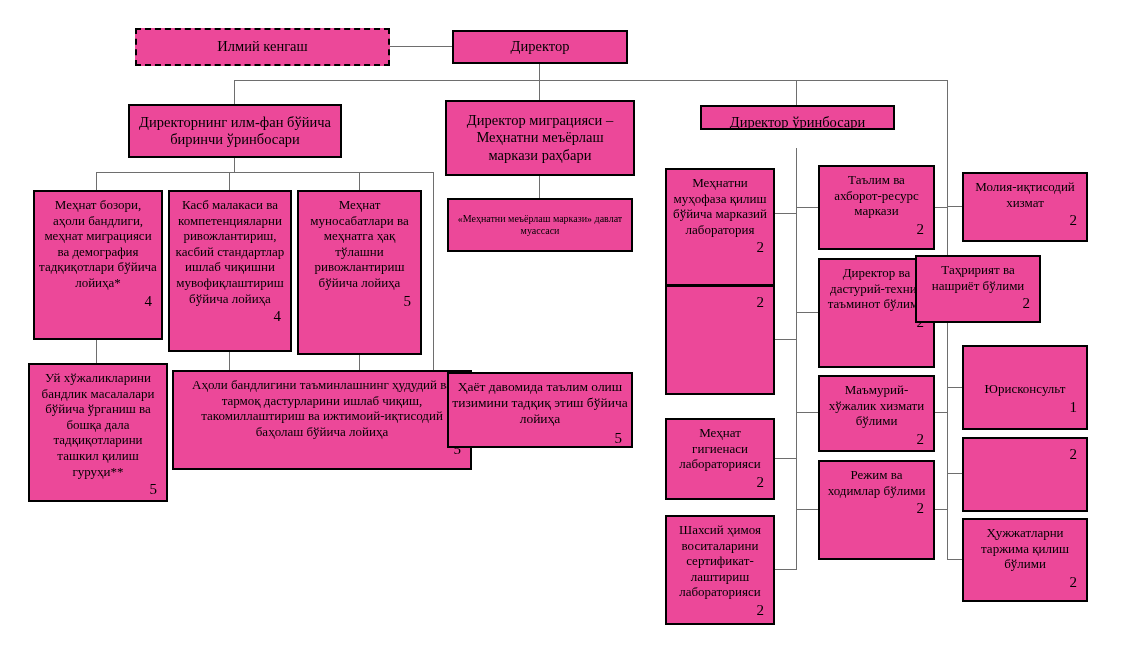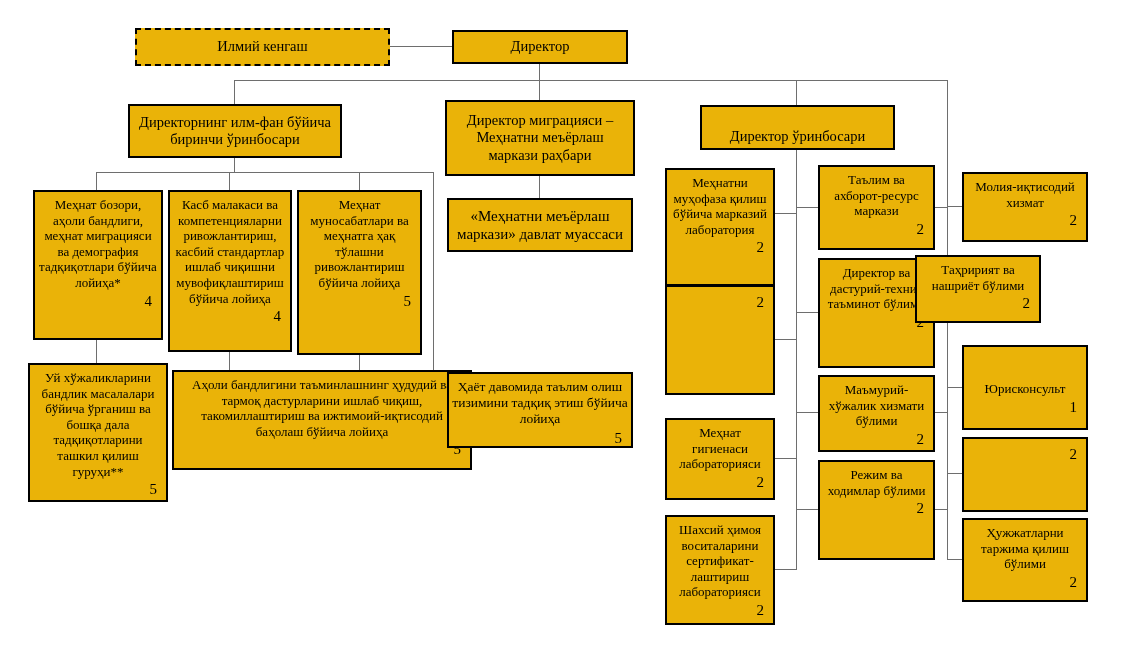--- a/index.html
+++ b/index.html
@@ -9,21 +9,21 @@
     width: 1130px;
     height: 660px;
     background: #fff;
     color: #000;
     font-family: "Liberation Serif", "DejaVu Serif", serif;
     overflow: hidden;
   }
   .box {
     position: absolute;
     border: 2px solid #000;
-    background: #eab308;
+    background: #ec4899;
     text-align: center;
     font-size: 13px;
     line-height: 1.2;
     padding: 5px 3px 2px;
     z-index: 2;
   }
   .box .t { display: block; }
   .box .count {
     display: block;
     text-align: right;
@@ -91,21 +91,21 @@
   <div class="box hdr" style="left:452px;top:30px;width:176px;height:34px">
     <span>Директор</span>
   </div>
 
   <div class="box hdr" style="left:128px;top:104px;width:214px;height:54px">
     <span>Директорнинг илм-фан бўйича биринчи ўринбосари</span>
   </div>
   <div class="box hdr" style="left:445px;top:100px;width:190px;height:76px">
     <span>Директор миграцияси – Меҳнатни меъёрлаш маркази раҳбари</span>
   </div>
-  <div class="box hdr" style="left:700px;top:105px;width:195px;height:45px;align-items:flex-end;padding-top:0">
+  <div class="box hdr" style="left:700px;top:105px;width:195px;height:25px;align-items:flex-start;padding-top:7px">
     <span>Директор ўринбосари</span>
   </div>
 
   <div class="box" style="left:33px;top:190px;width:130px;height:150px">
     <span class="t">Меҳнат бозори, аҳоли бандлиги, меҳнат миграцияси ва демография тадқиқотлари бўйича лойиҳа*</span>
     <span class="count">4</span>
   </div>
   <div class="box" style="left:168px;top:190px;width:124px;height:162px">
     <span class="t">Касб малакаси ва компетенцияларни ривожлантириш, касбий стандартлар ишлаб чиқишни мувофиқлаштириш бўйича лойиҳа</span>
     <span class="count">4</span>
@@ -116,21 +116,21 @@
   </div>
   <div class="box" style="left:28px;top:363px;width:140px;height:139px">
     <span class="t">Уй хўжаликларини бандлик масалалари бўйича ўрганиш ва бошқа дала тадқиқотларини ташкил қилиш гуруҳи**</span>
     <span class="count">5</span>
   </div>
   <div class="box" style="left:172px;top:370px;width:300px;height:100px">
     <span class="t">Аҳоли бандлигини таъминлашнинг ҳудудий ва тармоқ дастурларини ишлаб чиқиш, такомиллаштириш ва ижтимоий-иқтисодий баҳолаш бўйича лойиҳа</span>
     <span class="count">5</span>
   </div>
 
-  <div class="box vcenter" style="left:447px;top:198px;width:186px;height:54px;font-size:15px;padding:4px 6px">
+  <div class="box vcenter" style="left:447px;top:198px;width:186px;height:54px;font-size:10px;padding:4px 6px">
     <span>«Меҳнатни меъёрлаш маркази» давлат муассаси</span>
   </div>
   <div class="box" style="left:447px;top:372px;width:186px;height:76px;font-size:13.5px">
     <span class="t">Ҳаёт давомида таълим олиш тизимини тадқиқ этиш бўйича лойиҳа</span>
     <span class="count">5</span>
   </div>
 
   <div class="box" style="left:665px;top:168px;width:110px;height:118px">
     <span class="t">Меҳнатни муҳофаза қилиш бўйича марказий лаборатория</span>
     <span class="count">2</span>

